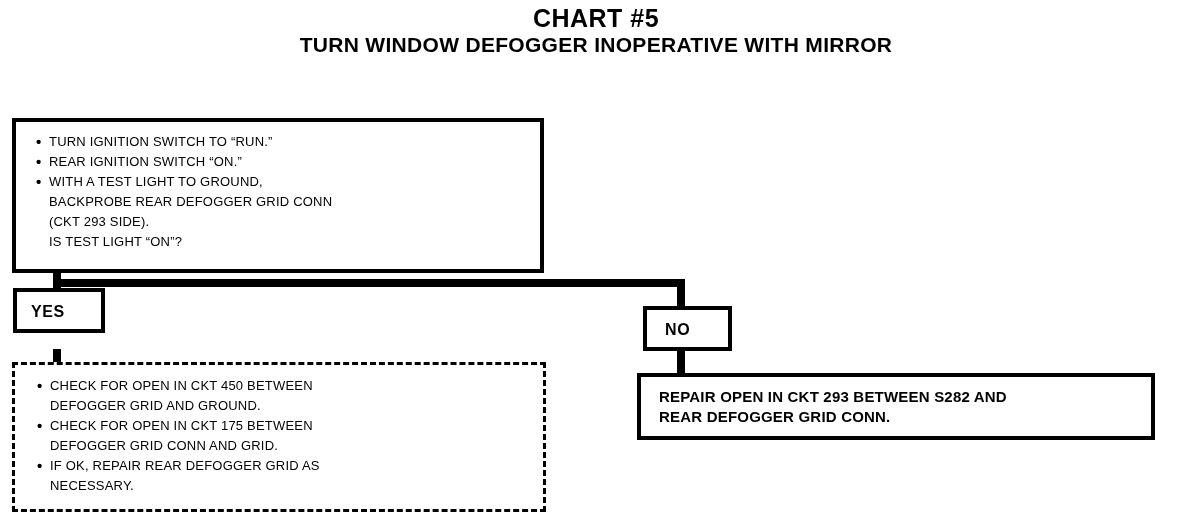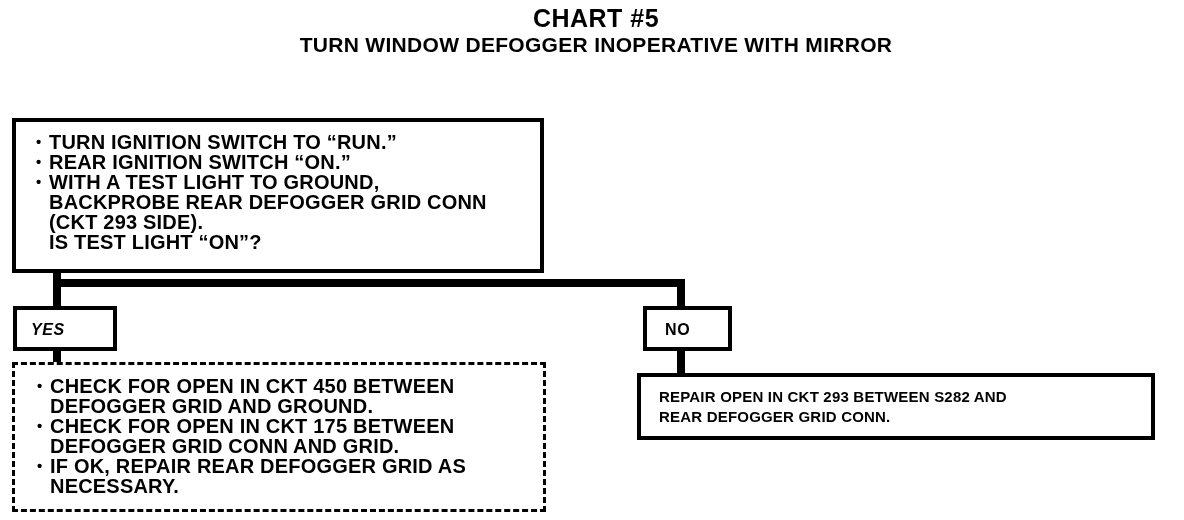--- a/index.html
+++ b/index.html
@@ -70,34 +70,33 @@
   }
   .bullet-dot {
     flex: 0 0 auto;
     width: 13px;
     font-size: 15px;
     line-height: 20px;
     font-weight: bold;
   }
   .bullet-body {
     flex: 1 1 auto;
-    font-size: 20px;
-    font-weight: bold;
+    font-size: 13px;
+    font-weight: normal;
     line-height: 20px;
     letter-spacing: 0.2px;
     white-space: pre-line;
   }
 
   
   #yes-box {
     left: 13px;
-    top: 306px;
-    width: 104px;
+    top: 288px;
+    width: 92px;
     height: 45px;
-    font-style: italic;
   }
   #no-box {
     left: 643px;
     top: 306px;
     width: 89px;
     height: 45px;
     padding-left: 48px;
   }
   .small-label {
     position: absolute;

